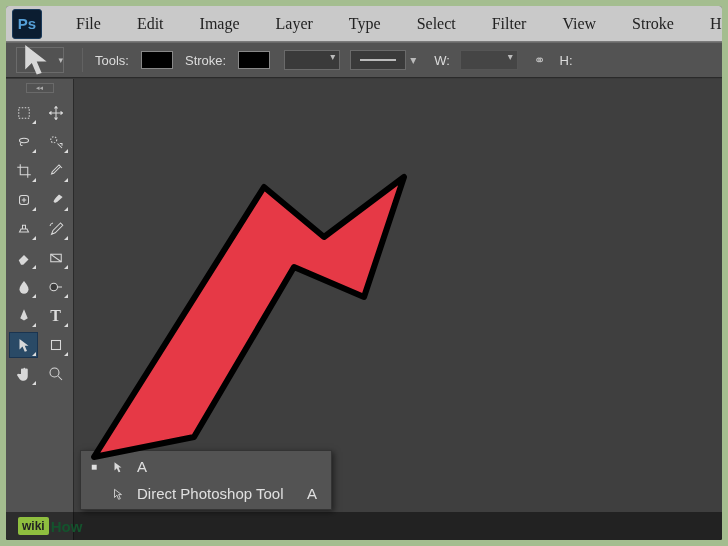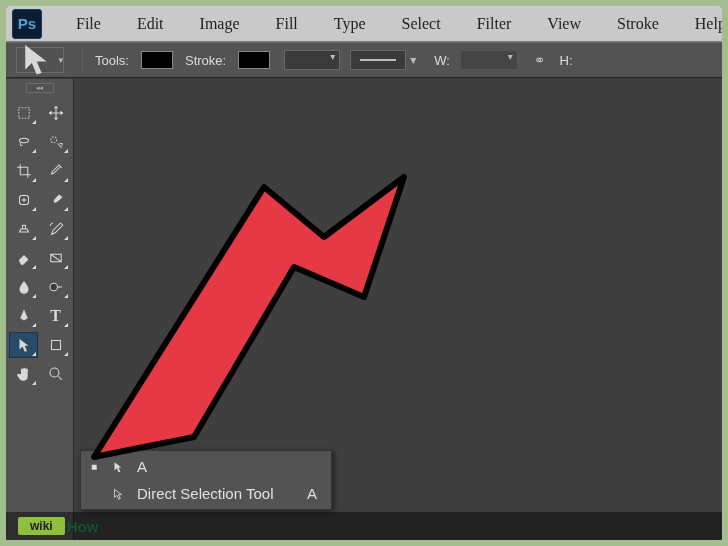--- a/index.html
+++ b/index.html
@@ -193,36 +193,36 @@
     align-items: center;
     padding: 0 12px;
     gap: 8px;
     z-index: 10;
   }
   .wiki-badge {
     background: #8fbf3f;
     color: #222;
     font-weight: bold;
     font-size: 12px;
-    padding: 2px 12px;
+    padding: 2px 4px;
     border-radius: 2px;
   }
   .wiki-how { color: #14532d; font-weight: bold; font-size: 15px; margin-left: -6px; }
 </style>
 </head>
 <body>
 
 <div class="window">
 
   <div class="menubar">
     <div class="ps-logo">Ps</div>
     <div class="menu-item">File</div>
     <div class="menu-item">Edit</div>
     <div class="menu-item">Image</div>
-    <div class="menu-item">Fill</div>
+    <div class="menu-item">Layer</div>
     <div class="menu-item">Type</div>
     <div class="menu-item">Select</div>
     <div class="menu-item">Filter</div>
     <div class="menu-item">View</div>
     <div class="menu-item">Stroke</div>
     <div class="menu-item">Help</div>
   </div>
 
   <div class="optbar">
     <div class="tool-indicator">
@@ -405,21 +405,21 @@
           </span>
         <span class="fly-key">A</span>
       </div>
       <div class="flyout-row">
         <span class="fly-mark"></span>
         <span class="fly-icon">
             <svg viewBox="0 0 24 24">
               <path d="M6 4 L6 18 L10 14 L13 21 L16 20 L13 13 L18 13 Z" fill="none" stroke="#d8d8d8" stroke-width="1.5"></path>
             </svg>
           </span>
-        <span class="fly-label">Direct Selection Tool</span>
+        <span class="fly-label">Direct Photoshop Tool</span>
         <span class="fly-key">A</span>
       </div>
     </div>
 
     <svg class="big-arrow" viewBox="0 0 360 320">
       <path d="M 30 300
                L 200 30
                L 260 80
                L 340 20
                L 300 140

